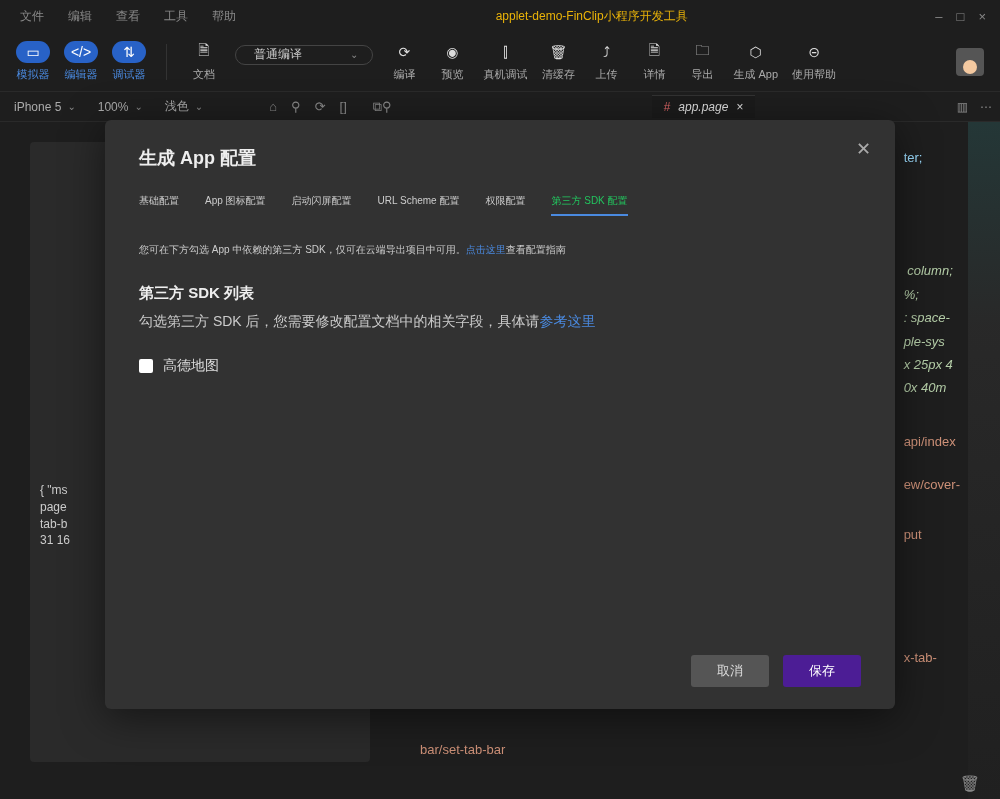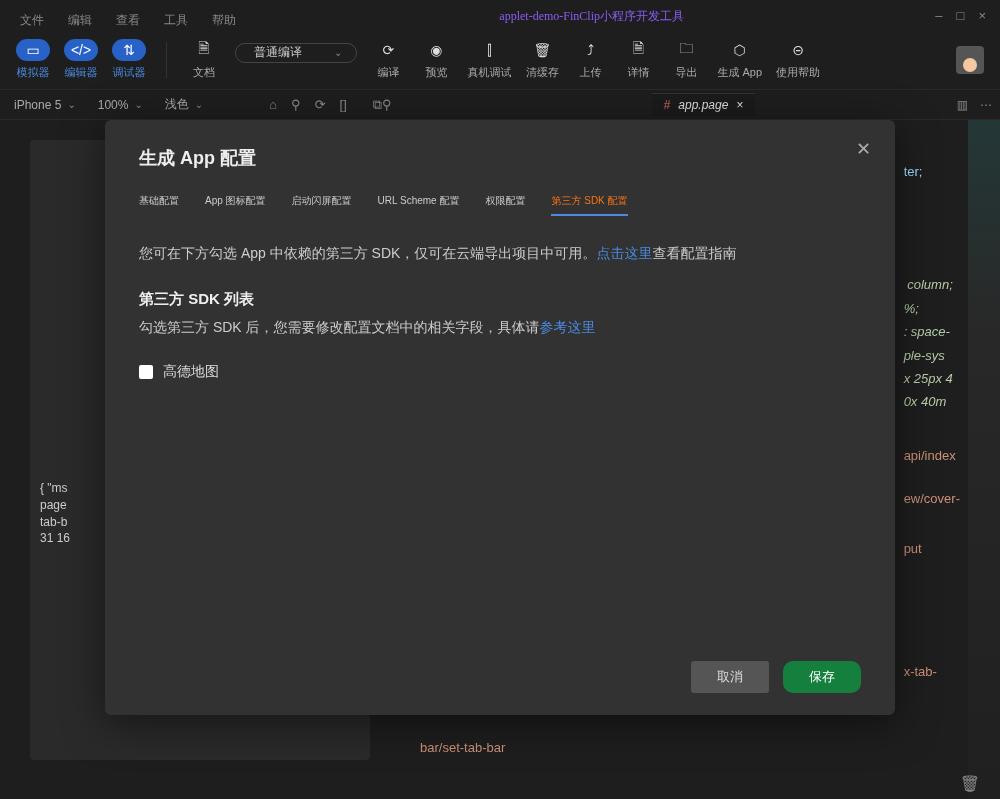--- a/index.html
+++ b/index.html
@@ -1,31 +1,31 @@
 <!DOCTYPE html>
 <html><head>
 <meta charset="utf-8">
 <style>
 * { margin: 0; padding: 0; box-sizing: border-box; font-family: -apple-system, "Segoe UI", "Microsoft YaHei", sans-serif; }
 body { width: 1000px; height: 799px; background: #1e1e1e; color: #ccc; overflow: hidden; position: relative; font-size: 13px; }
 
 
-.menubar { height: 30px; display: flex; align-items: flex-start; padding: 8px 8px; background: #1e1e1e; color: #888; font-size: 12px; }
+.menubar { height: 30px; display: flex; align-items: center; padding: 16px 8px; background: #1e1e1e; color: #888; font-size: 12px; }
 .menubar .mitem { padding: 4px 12px; cursor: pointer; }
-.menubar .title { flex: 1; text-align: center; color: #8b5cf6; font-size: 12px; font-family: Liberation Serif, serif; }
+.menubar .title { flex: 1; text-align: center; color: #eab308; font-size: 12px; }
 .menubar .wctrl { display: flex; gap: 14px; padding-right: 6px; color: #888; font-size: 13px; }
 
 
 .toolbar { height: 60px; display: flex; align-items: center; padding: 4px 16px; background: #1e1e1e; border-bottom: 1px solid #2a2a2a; gap: 14px; }
 .tbtn { display: flex; flex-direction: column; align-items: center; gap: 4px; font-size: 11px; color: #aaa; cursor: pointer; }
 .tbtn .ticn { width: 34px; height: 22px; border-radius: 12px; display: flex; align-items: center; justify-content: center; color: #ddd; font-size: 14px; }
 .tbtn.blue .ticn { background: #2862c7; color: #fff; }
 .tbtn.blue { color: #4a8ae0; }
 .tsep { width: 1px; height: 36px; background: #333; margin: 0 6px; }
-.tselect { display: flex; align-items: center; border: 1px solid #444; border-radius: 14px; height: 20px; padding: 0 14px 0 18px; color: #ccc; font-size: 12px; gap: 32px; margin-top:-14px; }
+.tselect { display: flex; align-items: center; border: 1px solid #444; border-radius: 14px; height: 20px; padding: 0 14px 0 18px; color: #ccc; font-size: 12px; gap: 48px; margin-top:-14px; }
 .avatar { width: 28px; height: 28px; border-radius: 4px; background: #555; margin-left: auto; display:flex; align-items:flex-end; justify-content:center; overflow:hidden;}
 .avatar::before{content:"";width:14px;height:14px;border-radius:50%;background:#f4c9a0;display:block;margin-bottom:2px;}
 
 
 .subtool { height: 30px; display: flex; align-items: center; padding: 0 8px; background: #1e1e1e; border-bottom: 1px solid #2a2a2a; color: #aaa; font-size: 12px; }
 .subtool .left { display: flex; align-items: center; gap: 10px; }
 .subtool .pill { display: flex; align-items: center; gap: 6px; cursor: pointer; padding: 2px 6px;}
 .subtool .icons-right { display: flex; gap: 14px; margin-left:auto; padding-right:8px;}
 .subtool .tabarea { display:flex; align-items:center; margin-left: 18px; }
 .subtool .filetab { background:#1b1b1b; padding:4px 12px; display:flex; align-items:center; gap:8px; color:#ddd; font-style:italic; border-top:1px solid #333;}
@@ -47,33 +47,33 @@
 
 .trash { position:absolute; bottom:6px; right:20px; color:#888; font-size:16px;}
 
 
 .overlay { position:absolute; inset:0; display:flex; align-items:flex-start; justify-content:center; pointer-events:none; }
 .modal { margin-top: 120px; width: 790px; background:#323232; border-radius:6px; box-shadow:0 8px 40px rgba(0,0,0,.5); padding: 26px 34px 22px 34px; color:#ddd; pointer-events:auto; position:relative;}
 .modal h2 { font-size:18px; font-weight:600; color:#eee; }
 .modal .close { position:absolute; top:18px; right:24px; color:#aaa; font-size:18px; cursor:pointer; }
 .modal .tabs { display:flex; gap:26px; margin-top:24px; font-size:10px; color:#ccc; }
 .modal .tabs .tab { cursor:pointer; padding-bottom:6px; }
-.modal .tabs .tab.active { color:#f97316; border-bottom:2px solid #4a8ae0; }
-.modal .desc { margin-top:26px; font-size:14px; color:#ccc; line-height:1.6;}
+.modal .tabs .tab.active { color:#22c55e; border-bottom:2px solid #4a8ae0; }
+.modal .desc { margin-top:26px; font-size:10px; color:#ccc; line-height:1.6;}
 .modal .desc a { color:#4a8ae0; text-decoration:none; cursor:pointer;}
 .modal h3 { margin-top:26px; font-size:15px; font-weight:600; color:#eee;}
 .modal .sublabel{ margin-top:10px; font-size:14px; color:#ccc;}
 .modal .sublabel a{color:#4a8ae0;}
 .modal .chk { margin-top:26px; display:flex; align-items:center; gap:10px; font-size:14px;}
 .modal .chk .box{ width:14px; height:14px; background:#fff; border-radius:2px;}
 .modal .spacer { height: 260px; }
 .modal .footer { display:flex; justify-content:flex-end; gap:14px; margin-top:20px;}
 .modal .btn { padding:7px 26px; border-radius:3px; font-size:13px; cursor:pointer; border:none;}
 .modal .btn.cancel{ background:#555; color:#ddd;}
-.modal .btn.primary{ background:#15803d; color:#fff;border-radius:10px;}
+.modal .btn.primary{ background:#4c1d95; color:#fff;}
 
 .chev{font-size:10px; color:#888;}
 .small-icn{font-size:13px;color:#888;}
 </style>
 </head>
 <body>
 
 <div class="menubar">
   <span class="mitem">文件</span>
   <span class="mitem">编辑</span>
@@ -190,21 +190,21 @@
 <div class="main">
   <div class="leftpane">
     <div class="preview-frame">
       <div class="inner-text">{ "ms
 page
 tab-b
 31 16</div>
     </div>
   </div>
   <div class="rightpane">
-    <div style="position:absolute; right:40px; top:40px; text-align:left;">
+    <div style="position:absolute; right:40px; top:24px; text-align:left;">
       <div class="code-line"><span class="prop">ter;</span></div>
       <div class="code-line"><span></span></div>
       <div style="height:90px;"></div>
       <div class="code-line"><span class="val"> column;</span></div>
       <div class="code-line"><span class="val">%;</span></div>
       <div class="code-line"><span class="val">: space-</span></div>
       <div class="code-line"><span></span></div>
       <div class="code-line"><span class="val">ple-sys</span></div>
       <div class="code-line"><span></span></div>
       <div class="code-line"><span class="val">x 25px 4</span></div>

